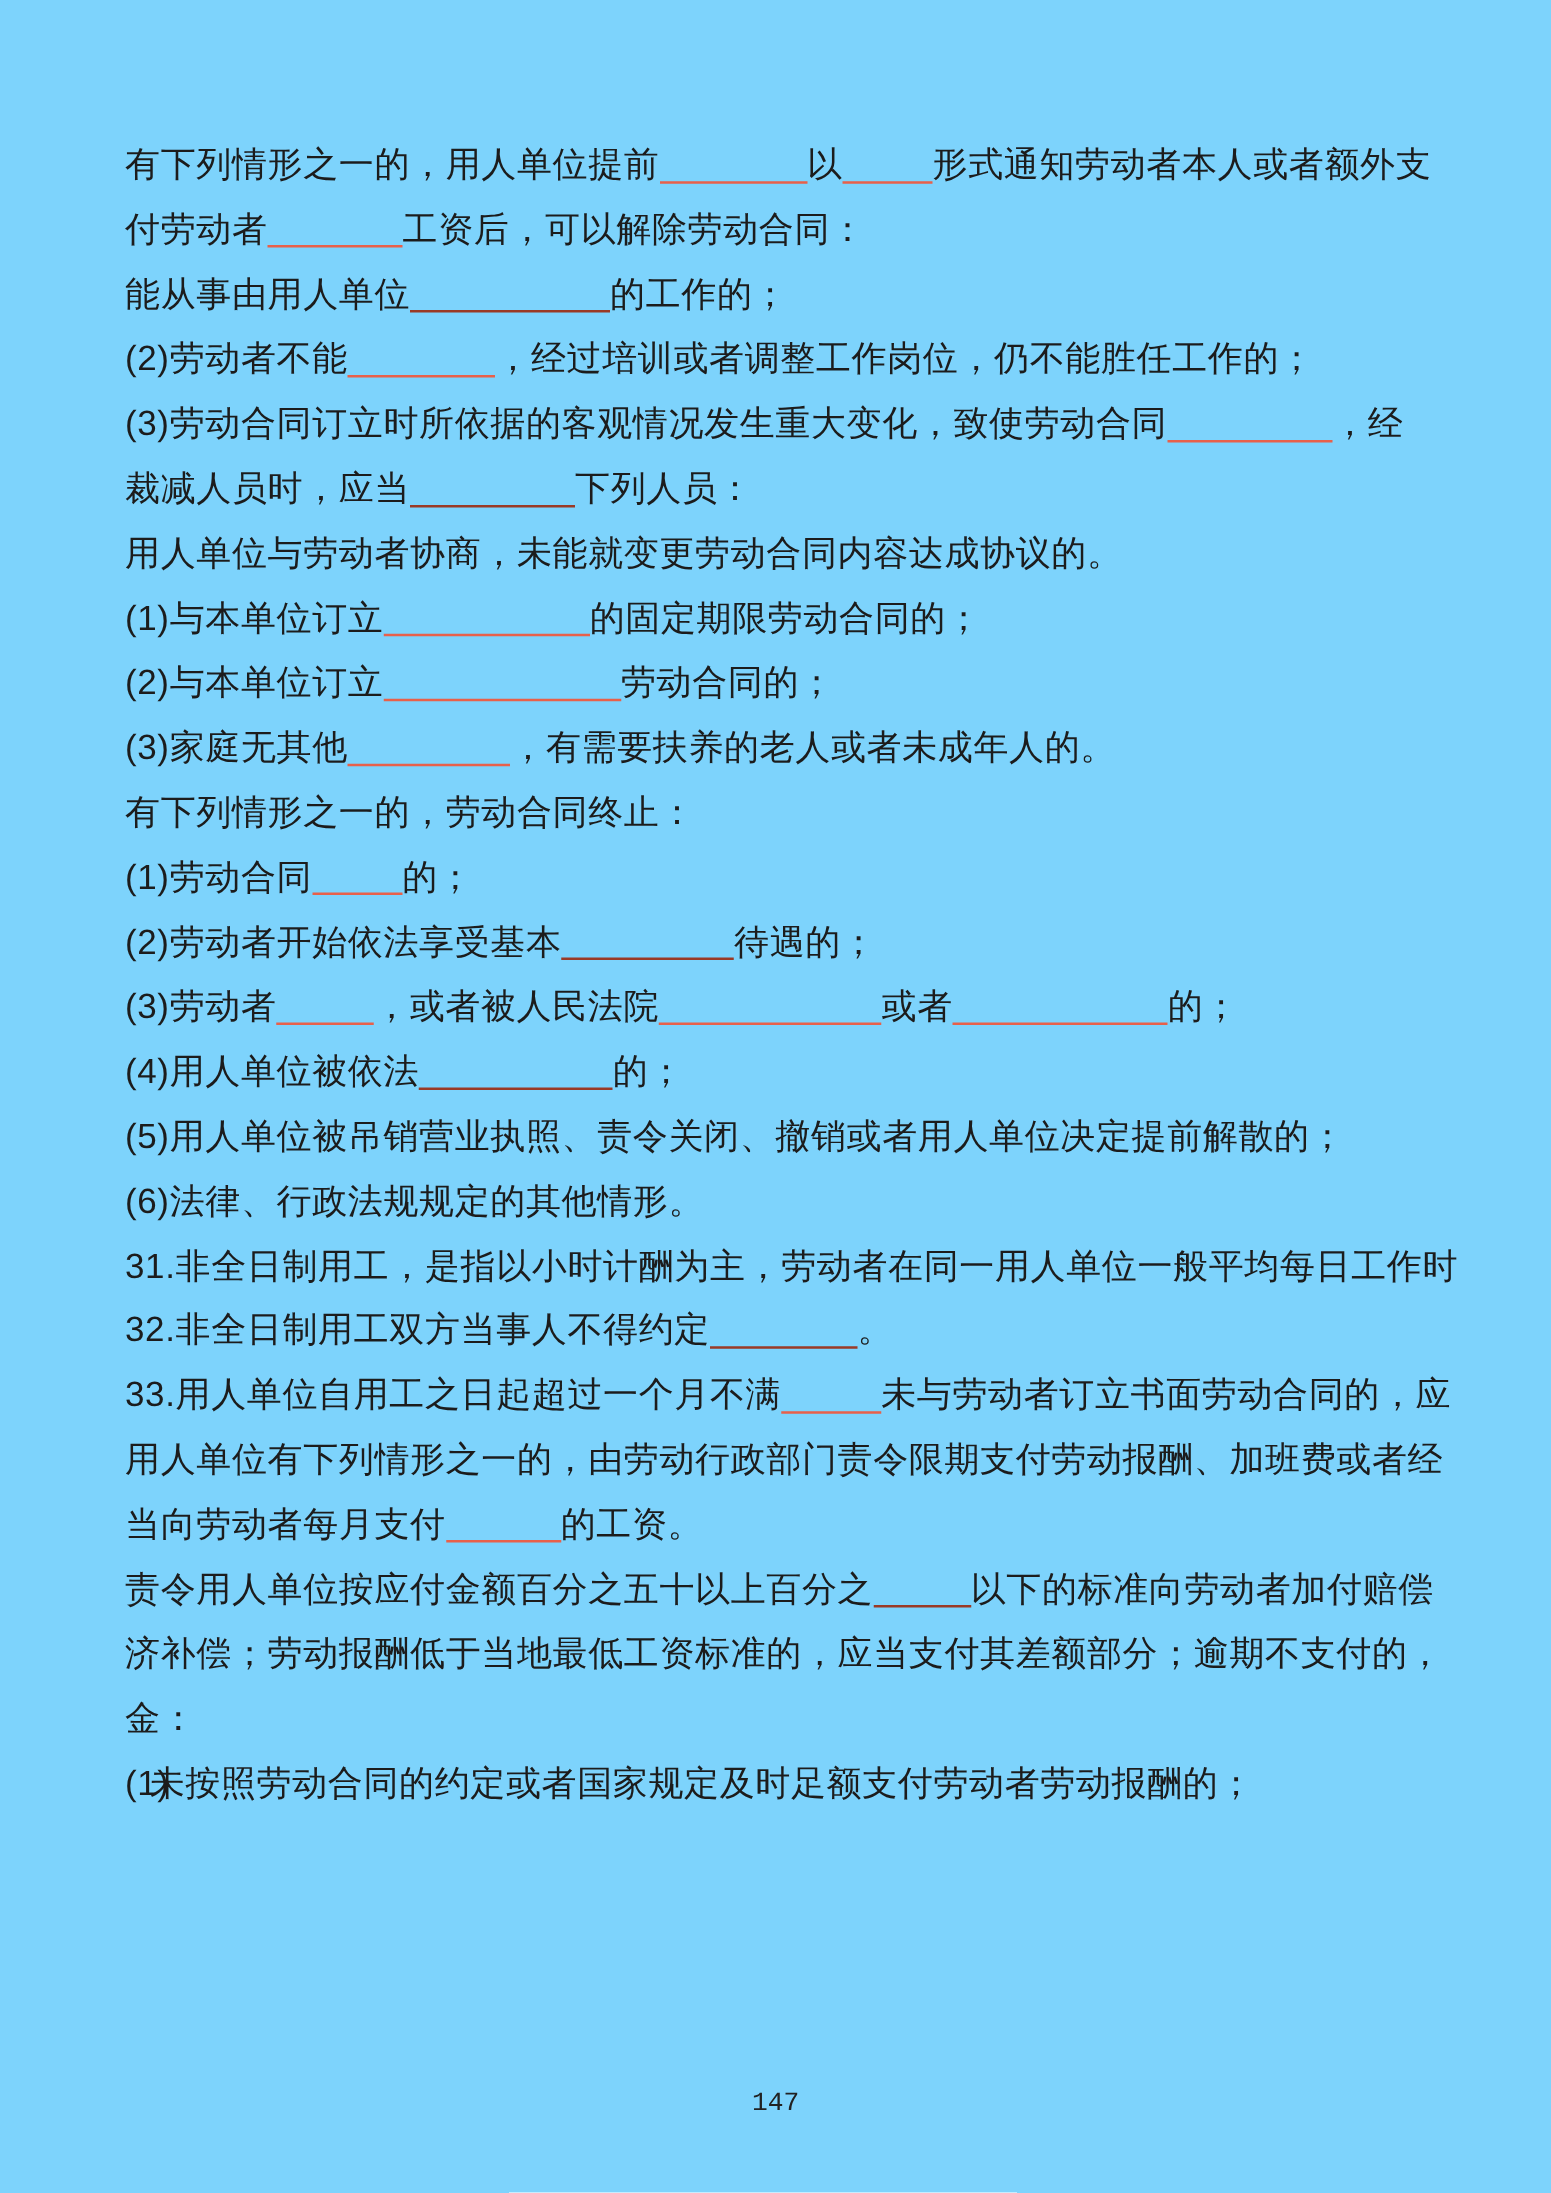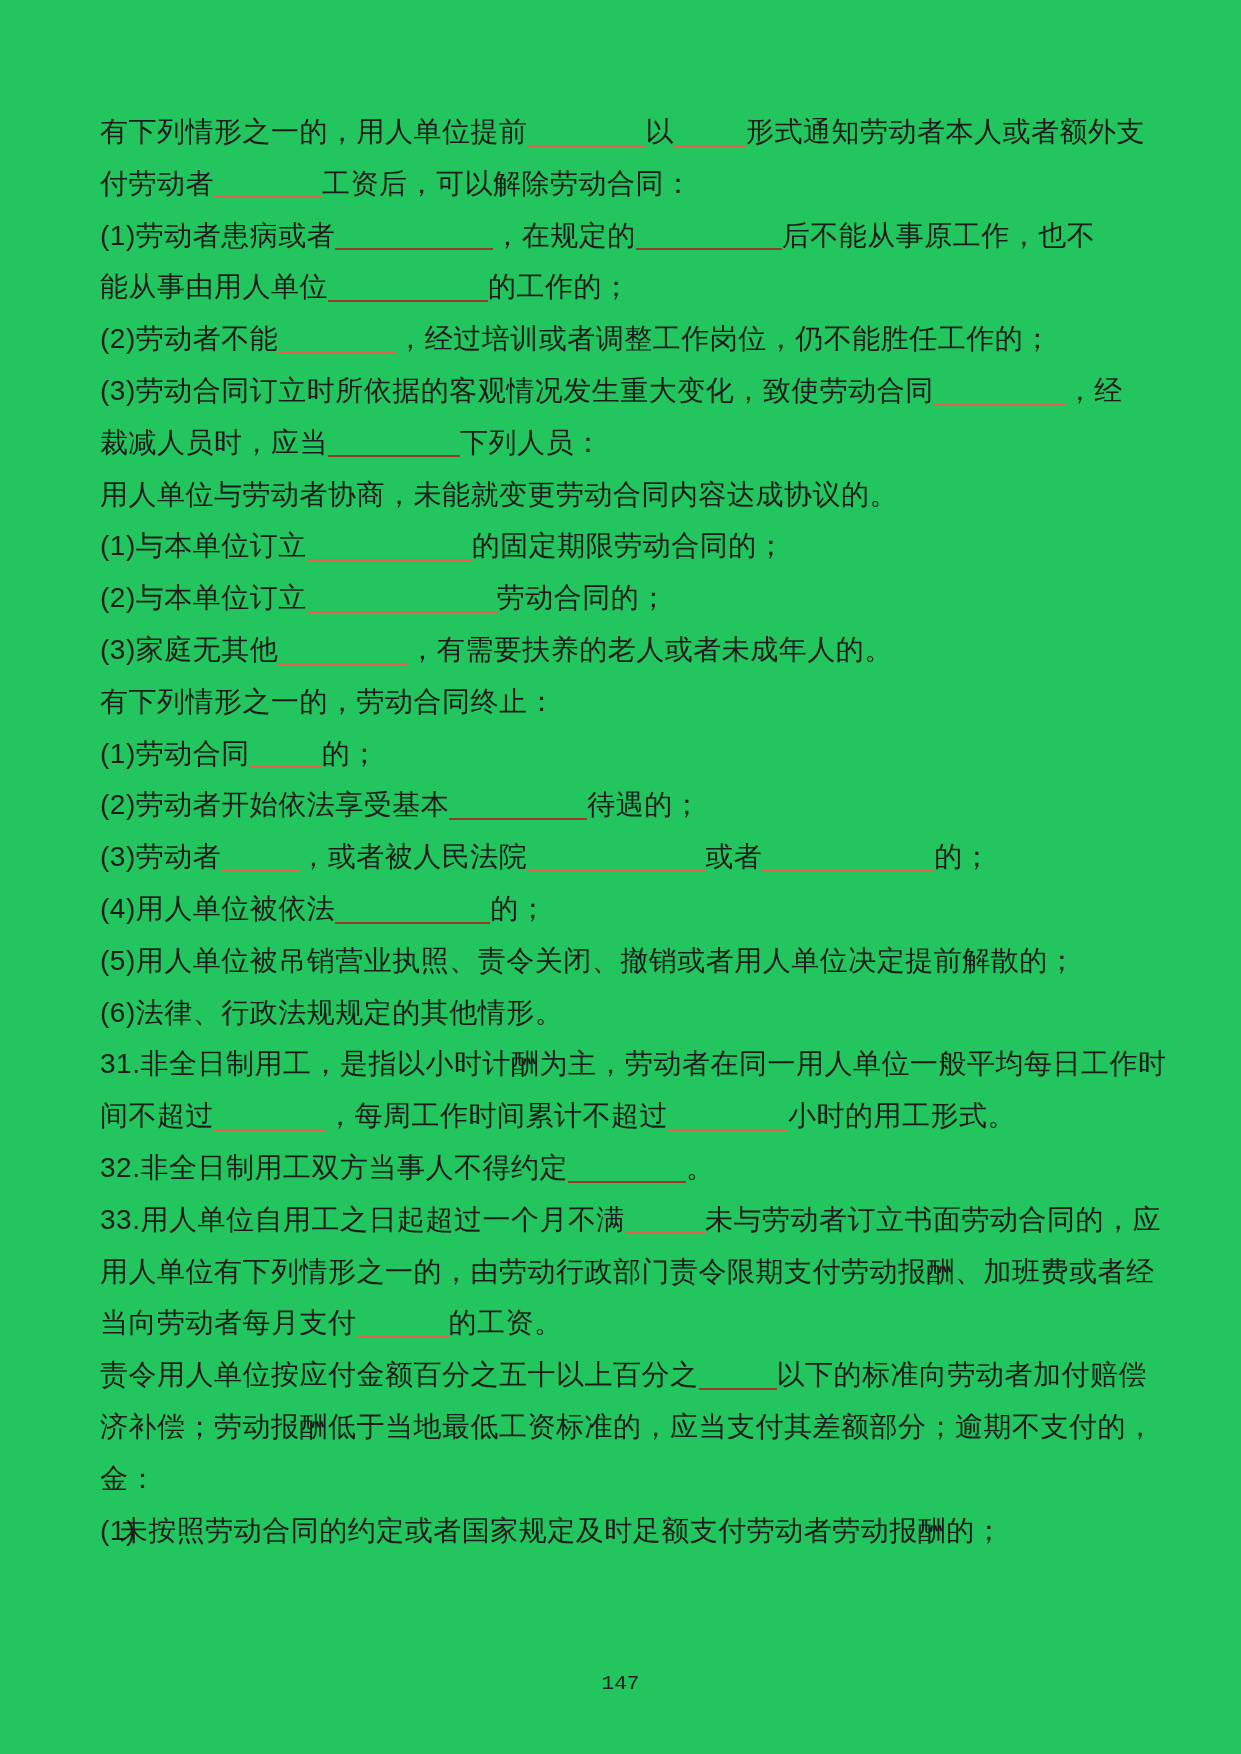--- a/index.html
+++ b/index.html
@@ -51,42 +51,40 @@
     width: 100%;
     text-align: center;
     font-family: Liberation Mono, monospace;
     font-size: 21px;
     color: #222;
   }
 </style>
 </head>
 <body>
 
-<div id="page" style="background: #22c55e;">
+<div id="page" style="background: #7dd3fc;">
   <div id="doc-body">
       <div class="line"><span class="seg">有下列情形之一的，用人单位提前</span><span class="blank light" style="width: 118px;"></span><span class="seg">以</span><span class="blank light" style="width: 72px;"></span><span class="seg">形式通知劳动者本人或者额外支</span></div>
       <div class="line"><span class="seg">付劳动者</span><span class="blank light" style="width: 108px;"></span><span class="seg">工资后，可以解除劳动合同：</span></div>
-      <div class="line"><span class="seg">(1)劳动者患病或者</span><span class="blank dark" style="width: 158px;"></span><span class="seg">，在规定的</span><span class="blank dark" style="width: 146px;"></span><span class="seg">后不能从事原工作，也不</span></div>
       <div class="line"><span class="seg">能从事由用人单位</span><span class="blank dark" style="width: 160px;"></span><span class="seg">的工作的；</span></div>
       <div class="line"><span class="seg">(2)劳动者不能</span><span class="blank light" style="width: 118px;"></span><span class="seg">，经过培训或者调整工作岗位，仍不能胜任工作的；</span></div>
       <div class="line"><span class="seg">(3)劳动合同订立时所依据的客观情况发生重大变化，致使劳动合同</span><span class="blank light" style="width: 132px;"></span><span class="seg">，经</span></div>
       <div class="line"><span class="seg">裁减人员时，应当</span><span class="blank dark" style="width: 132px;"></span><span class="seg">下列人员：</span></div>
       <div class="line"><span class="seg">用人单位与劳动者协商，未能就变更劳动合同内容达成协议的。</span></div>
       <div class="line"><span class="seg">(1)与本单位订立</span><span class="blank light" style="width: 165px;"></span><span class="seg">的固定期限劳动合同的；</span></div>
       <div class="line"><span class="seg">(2)与本单位订立</span><span class="blank light" style="width: 190px;"></span><span class="seg">劳动合同的；</span></div>
       <div class="line"><span class="seg">(3)家庭无其他</span><span class="blank light" style="width: 130px;"></span><span class="seg">，有需要扶养的老人或者未成年人的。</span></div>
       <div class="line"><span class="seg">有下列情形之一的，劳动合同终止：</span></div>
       <div class="line"><span class="seg">(1)劳动合同</span><span class="blank light" style="width: 72px;"></span><span class="seg">的；</span></div>
       <div class="line"><span class="seg">(2)劳动者开始依法享受基本</span><span class="blank dark" style="width: 138px;"></span><span class="seg">待遇的；</span></div>
       <div class="line"><span class="seg">(3)劳动者</span><span class="blank light" style="width: 78px;"></span><span class="seg">，或者被人民法院</span><span class="blank light" style="width: 178px;"></span><span class="seg">或者</span><span class="blank light" style="width: 172px;"></span><span class="seg">的；</span></div>
       <div class="line"><span class="seg">(4)用人单位被依法</span><span class="blank dark" style="width: 155px;"></span><span class="seg">的；</span></div>
       <div class="line"><span class="seg">(5)用人单位被吊销营业执照、责令关闭、撤销或者用人单位决定提前解散的；</span></div>
       <div class="line"><span class="seg">(6)法律、行政法规规定的其他情形。</span></div>
       <div class="line"><span class="seg">31.非全日制用工，是指以小时计酬为主，劳动者在同一用人单位一般平均每日工作时</span></div>
-      <div class="line"><span class="seg">间不超过</span><span class="blank light" style="width: 112px;"></span><span class="seg">，每周工作时间累计不超过</span><span class="blank light" style="width: 120px;"></span><span class="seg">小时的用工形式。</span></div>
       <div class="line"><span class="seg">32.非全日制用工双方当事人不得约定</span><span class="blank dark" style="width: 118px;"></span><span class="seg">。</span></div>
       <div class="line"><span class="seg">33.用人单位自用工之日起超过一个月不满</span><span class="blank light" style="width: 80px;"></span><span class="seg">未与劳动者订立书面劳动合同的，应</span></div>
       <div class="line"><span class="seg">用人单位有下列情形之一的，由劳动行政部门责令限期支付劳动报酬、加班费或者经</span></div>
       <div class="line"><span class="seg">当向劳动者每月支付</span><span class="blank light" style="width: 92px;"></span><span class="seg">的工资。</span></div>
       <div class="line"><span class="seg">责令用人单位按应付金额百分之五十以上百分之</span><span class="blank dark" style="width: 78px;"></span><span class="seg">以下的标准向劳动者加付赔偿</span></div>
       <div class="line"><span class="seg">济补偿；劳动报酬低于当地最低工资标准的，应当支付其差额部分；逾期不支付的，</span></div>
       <div class="line"><span class="seg">金：</span></div>
       <div class="line"><span class="seg overlap">(1)</span><span class="seg">未按照劳动合同的约定或者国家规定及时足额支付劳动者劳动报酬的；</span></div>
     </div>
   <div id="page-number">147</div>

